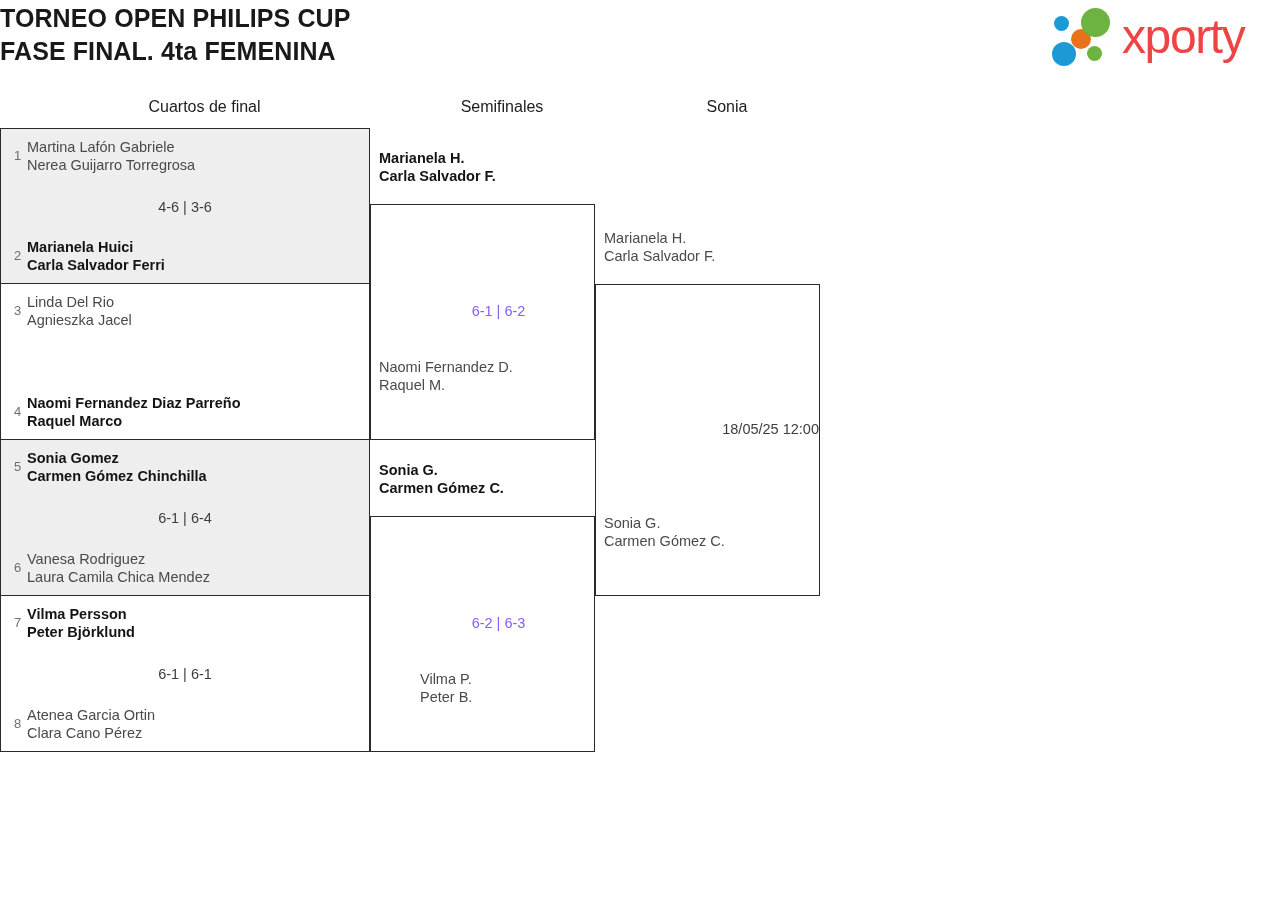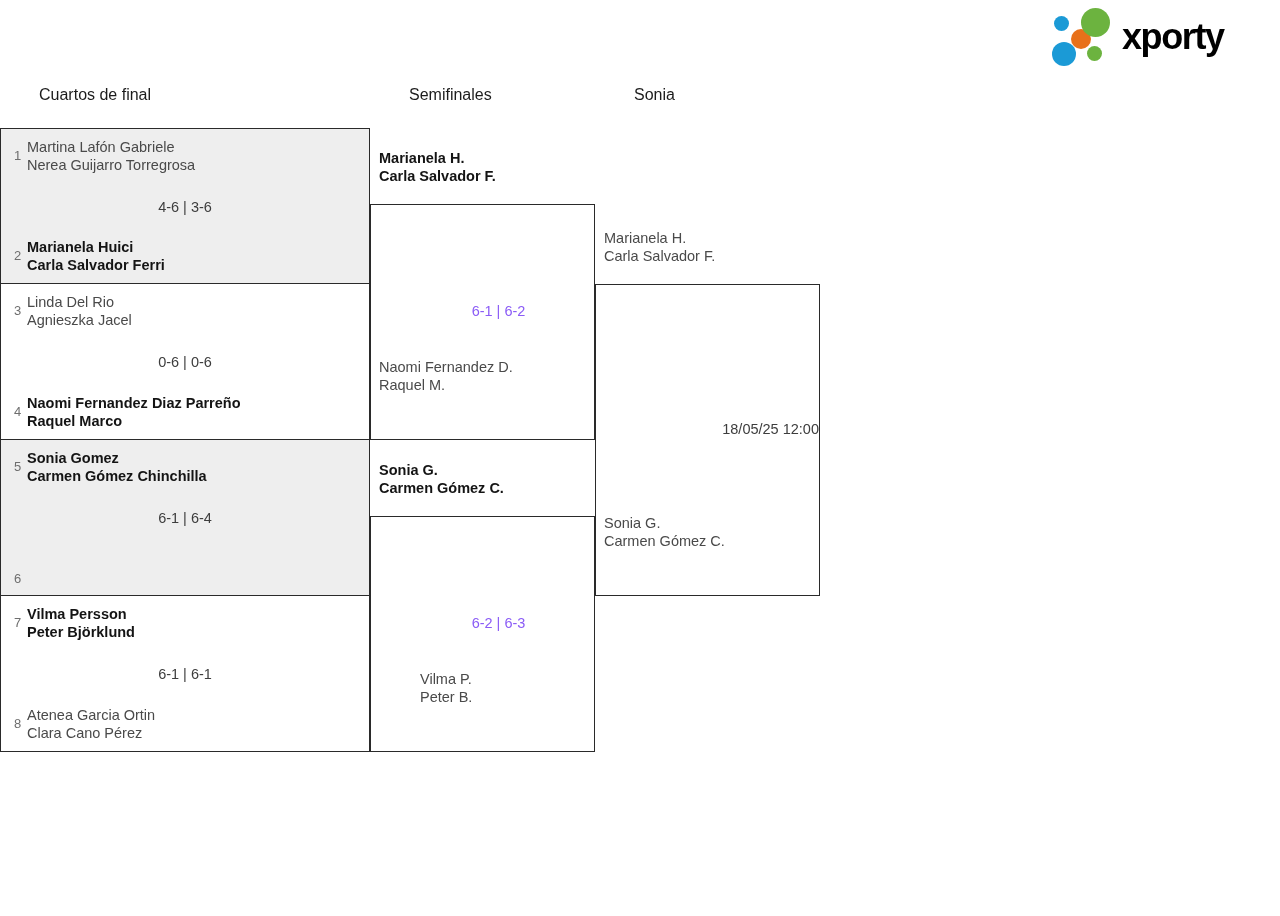--- a/index.html
+++ b/index.html
@@ -35,36 +35,36 @@
   #logo {
     position: absolute;
     left: 1052px; top: 6px;
     width: 224px; height: 62px;
   }
   #logo-dots { position: absolute; left: 0; top: 0; width: 76px; height: 62px; }
   .dot { position: absolute; border-radius: 50%; }
   #logo-wordmark {
     position: absolute;
     left: 70px; top: 2px;
-    font-size: 36px;
-    font-weight: 700;
+    font-size: 48px;
+    font-weight: 400;
     letter-spacing: -1.4px;
     line-height: 58px;
-    color: #000000;
+    color: #ef4444;
   }
 
   
   .round-header {
     position: absolute;
-    top: 84px;
+    top: 96px;
     font-size: 16px;
     font-weight: 400;
     line-height: 22px;
     color: #1c1c1c;
-    text-align: left;
+    text-align: center;
     padding-left: 39px;
   }
   #round-header-0 { left: 0px;   width: 370px; }
   #round-header-1 { left: 370px; width: 225px; }
   #round-header-2 { left: 595px; width: 225px; }
 
   
   #bracket {
     position: absolute;
     left: 0; top: 128px;
@@ -170,20 +170,22 @@
     text-align: right;
     font-size: 14.5px;
     line-height: 18px;
     color: #3d3d3d;
   }
 </style>
 </head>
 <body>
 
 <div id="header">
+  <div id="tournament-title">TORNEO OPEN PHILIPS CUP
+FASE FINAL. 4ta FEMENINA</div>
 
   <div id="logo">
     <div id="logo-dots">
         <span class="dot" style="left: 2px; top: 10px; width: 15px; height: 15px; background: rgb(27, 154, 214);"></span>
         <span class="dot" style="left: 19px; top: 23px; width: 20px; height: 20px; background: rgb(232, 113, 26);"></span>
         <span class="dot" style="left: 0px; top: 36px; width: 24px; height: 24px; background: rgb(27, 154, 214);"></span>
         <span class="dot" style="left: 29px; top: 2px; width: 29px; height: 29px; background: rgb(108, 179, 63);"></span>
         <span class="dot" style="left: 35px; top: 40px; width: 15px; height: 15px; background: rgb(108, 179, 63);"></span>
       </div>
     <div id="logo-wordmark">xporty</div>
@@ -212,30 +214,31 @@
       <div class="qf-row top">
         <span class="seed">3</span>
         <span class="team">Linda Del Rio
 Agnieszka Jacel</span>
       </div>
       <div class="qf-row bottom">
         <span class="seed">4</span>
         <span class="team winner">Naomi Fernandez Diaz Parreño
 Raquel Marco</span>
       </div>
-      <div class="qf-score" style="top: 69px;">0-6 | 0-6</div>
     </div>
     <div class="qf-match shaded" style="top: 312px; height: 156px;">
       <div class="qf-row top">
         <span class="seed">5</span>
         <span class="team winner">Sonia Gomez
 Carmen Gómez Chinchilla</span>
       </div>
       <div class="qf-row bottom">
         <span class="seed">6</span>
+        <span class="team">Vanesa Rodriguez
+Laura Camila Chica Mendez</span>
       </div>
       <div class="qf-score" style="top: 69px;">6-1 | 6-4</div>
     </div>
     <div class="qf-match plain" style="top: 468px; height: 156px;">
       <div class="qf-row top">
         <span class="seed">7</span>
         <span class="team winner">Vilma Persson
 Peter Björklund</span>
       </div>
       <div class="qf-row bottom">

